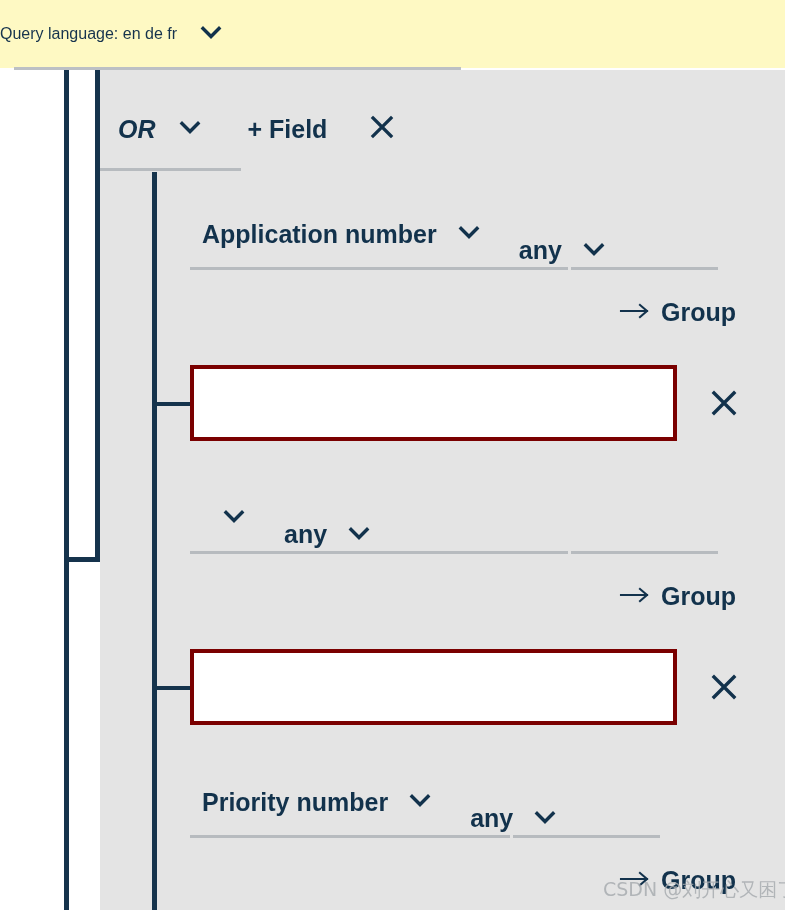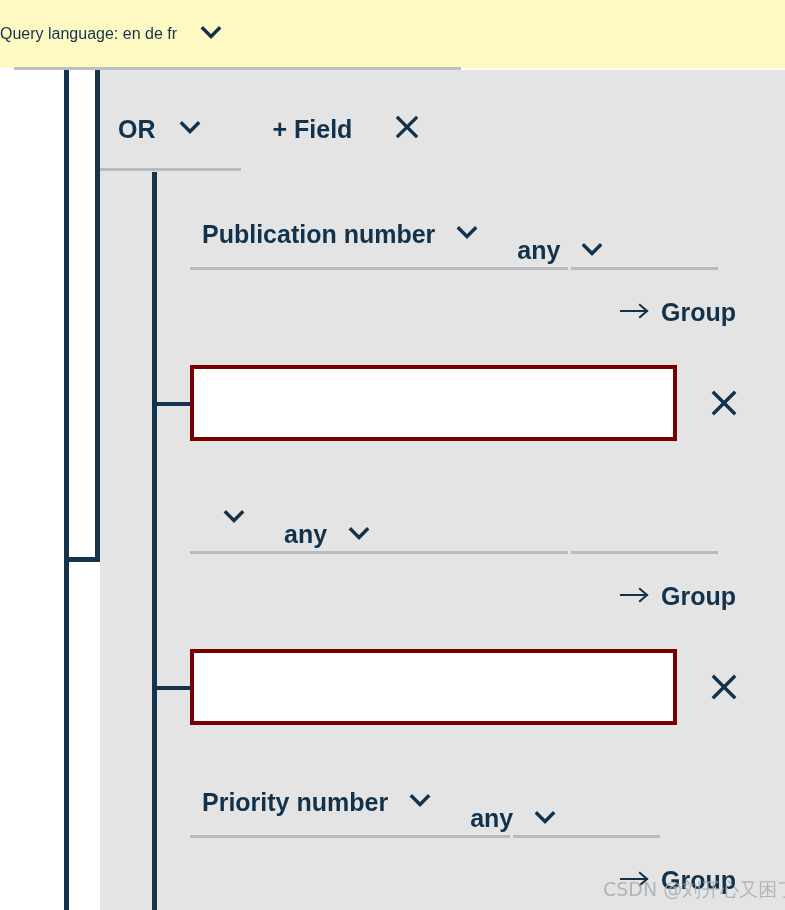--- a/index.html
+++ b/index.html
@@ -109,24 +109,25 @@
   #operator-select {
     display: flex;
     align-items: center;
     margin-left: 18px;
     cursor: pointer;
   }
   #operator-label {
     font-size: 25px;
     font-weight: bold;
     color: #12324c;
+    font-style: italic;
   }
   #operator-chevron { margin-left: 20px; display: block; }
   #add-field-button {
-    margin-left: 69px;
+    margin-left: 44px;
     font-size: 25px;
     font-weight: bold;
     color: #12324c;
     cursor: pointer;
     white-space: nowrap;
   }
   #remove-group-button {
     margin-left: 40px;
     display: block;
     cursor: pointer;
@@ -253,21 +254,21 @@
     <svg width="30" height="30" viewBox="0 0 30 30">
       <path d="M6 6 L24 24 M24 6 L6 24" fill="none" stroke="#12324c" stroke-width="3.2" stroke-linecap="square"></path>
     </svg>
   </span>
 </div>
 <div id="operator-underline"></div>
 
 <div class="field-row">
   <div class="field-controls" style="left:202px; top:212px;">
     <span class="field-name-select">
-      <span class="field-name-label">Publication number</span>
+      <span class="field-name-label">Application number</span>
       <span class="field-chevron">
         <svg width="28" height="28" viewBox="0 0 28 28">
           <path d="M6 10.5 L14 18.5 L22 10.5" fill="none" stroke="#12324c" stroke-width="3.4" stroke-linecap="square"></path>
         </svg>
       </span>
     </span>
     <span class="field-operator-select">
       <span class="field-operator-label">any</span>
       <span class="field-chevron">
         <svg width="28" height="28" viewBox="0 0 28 28">

